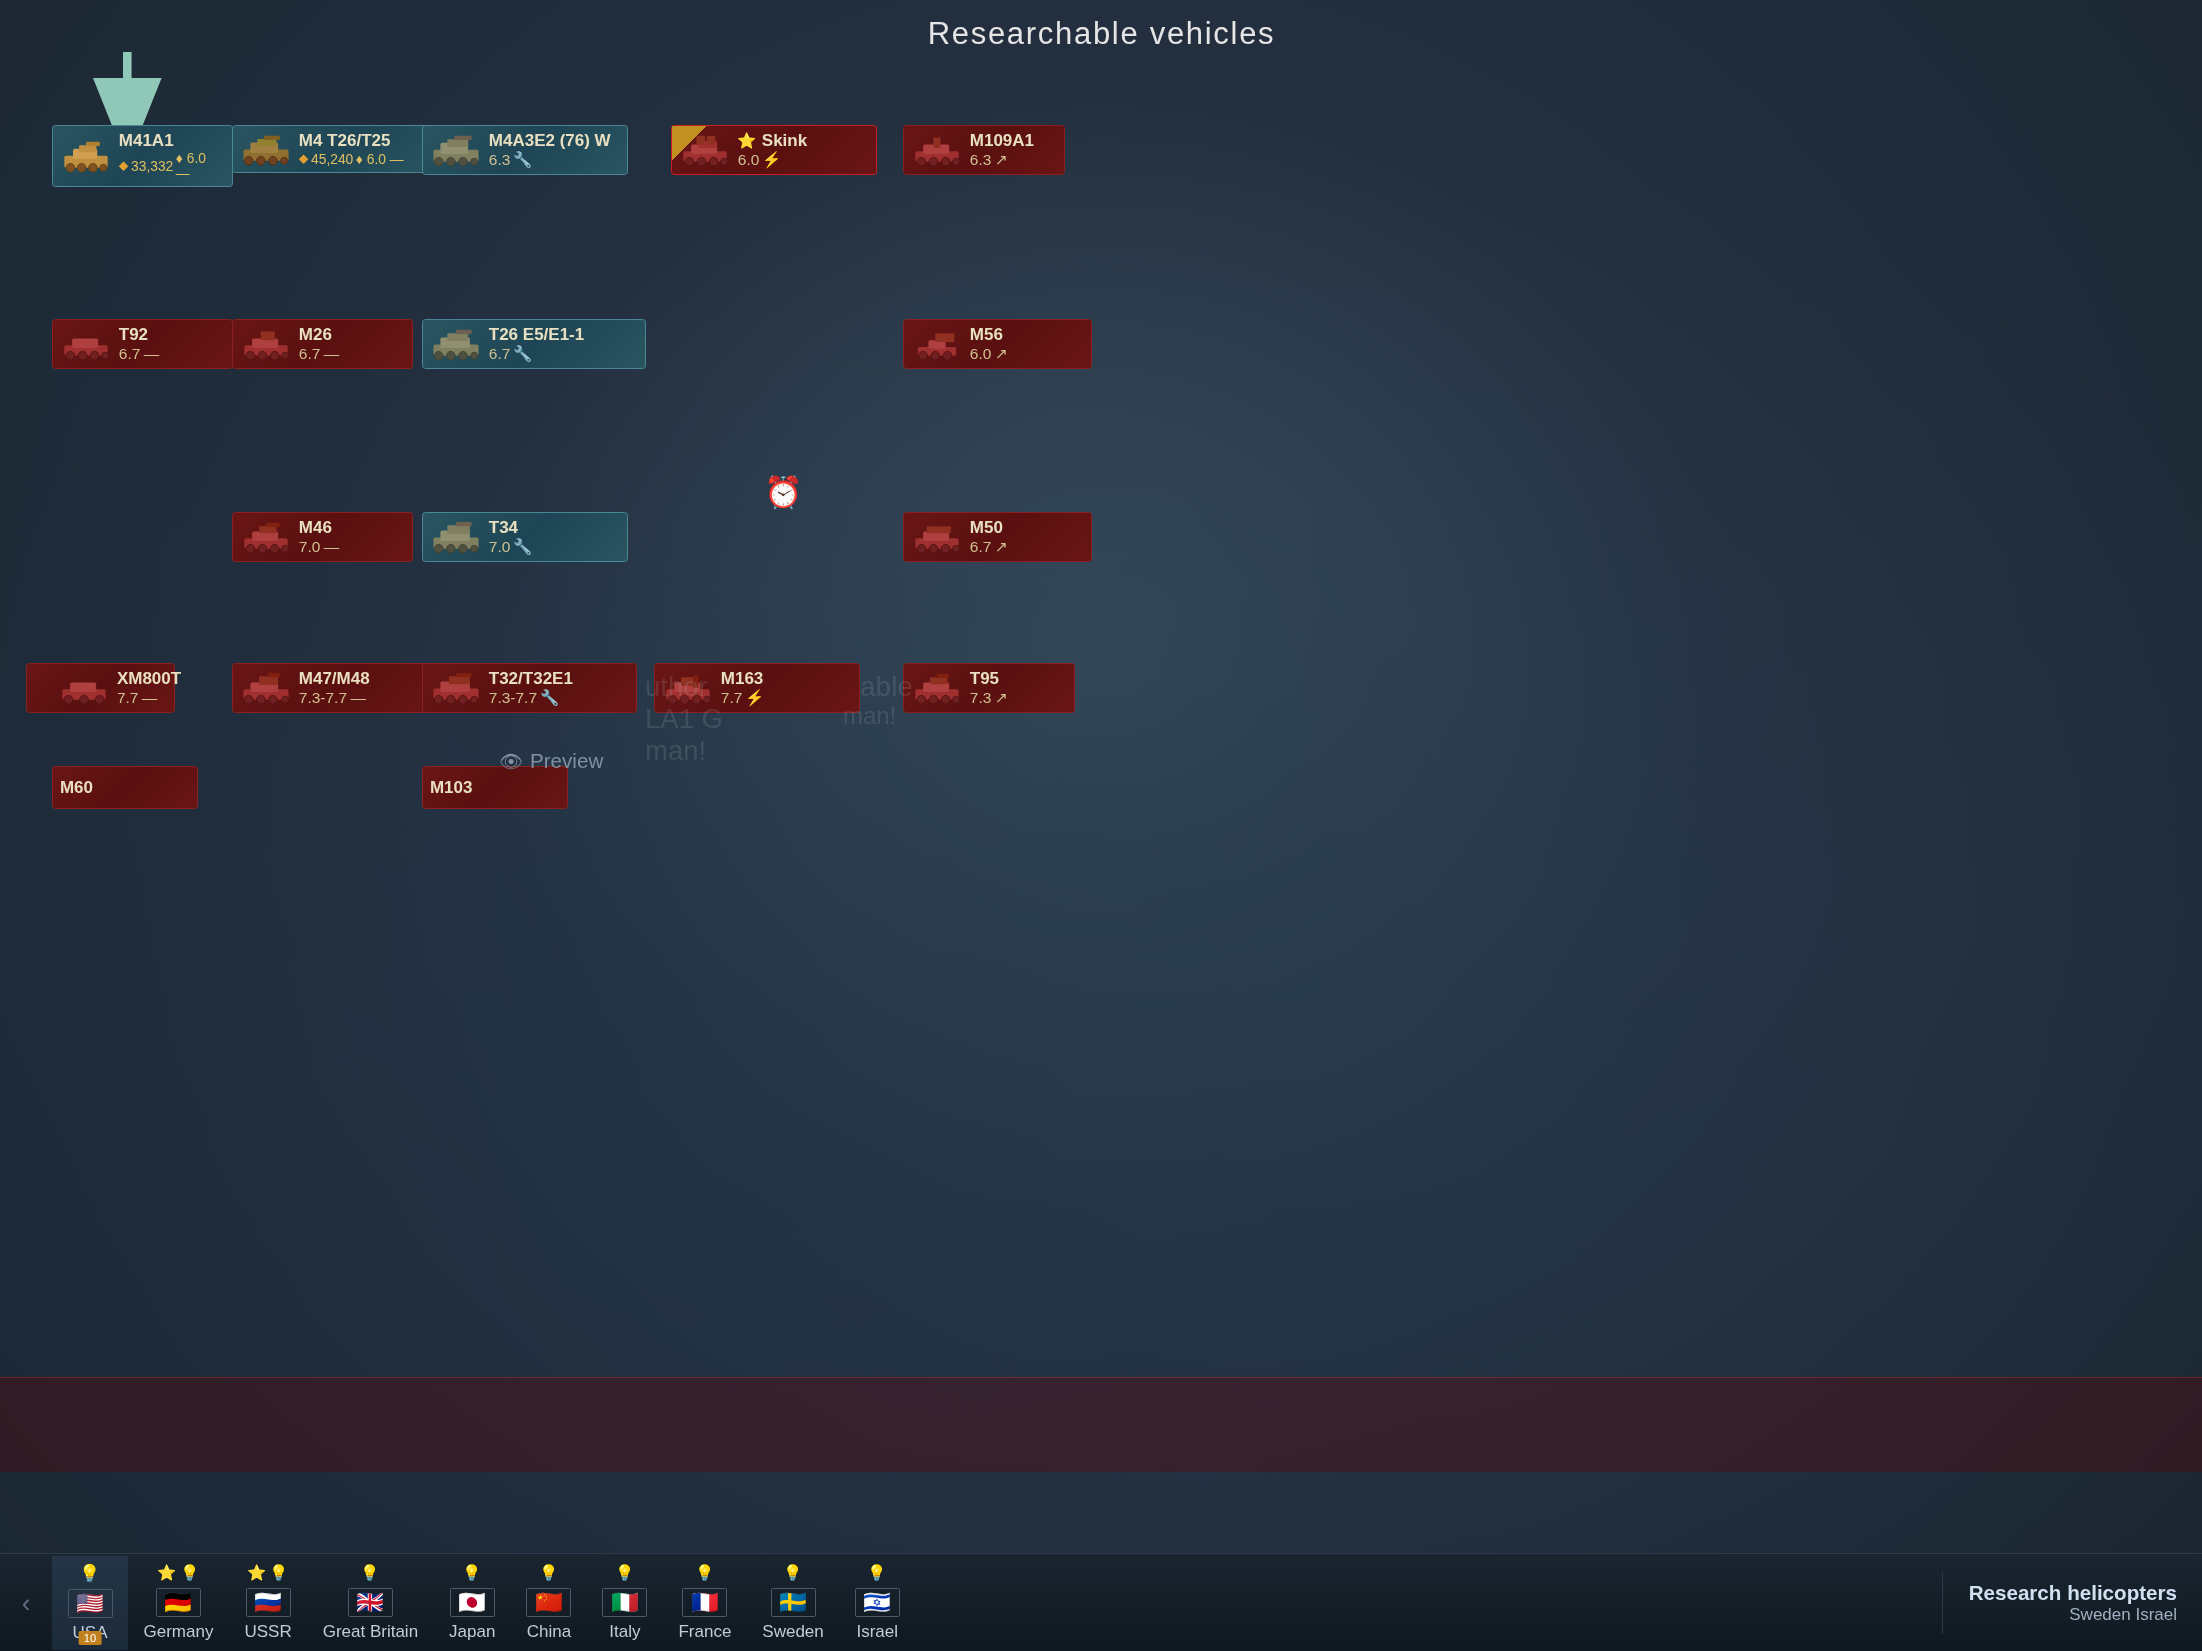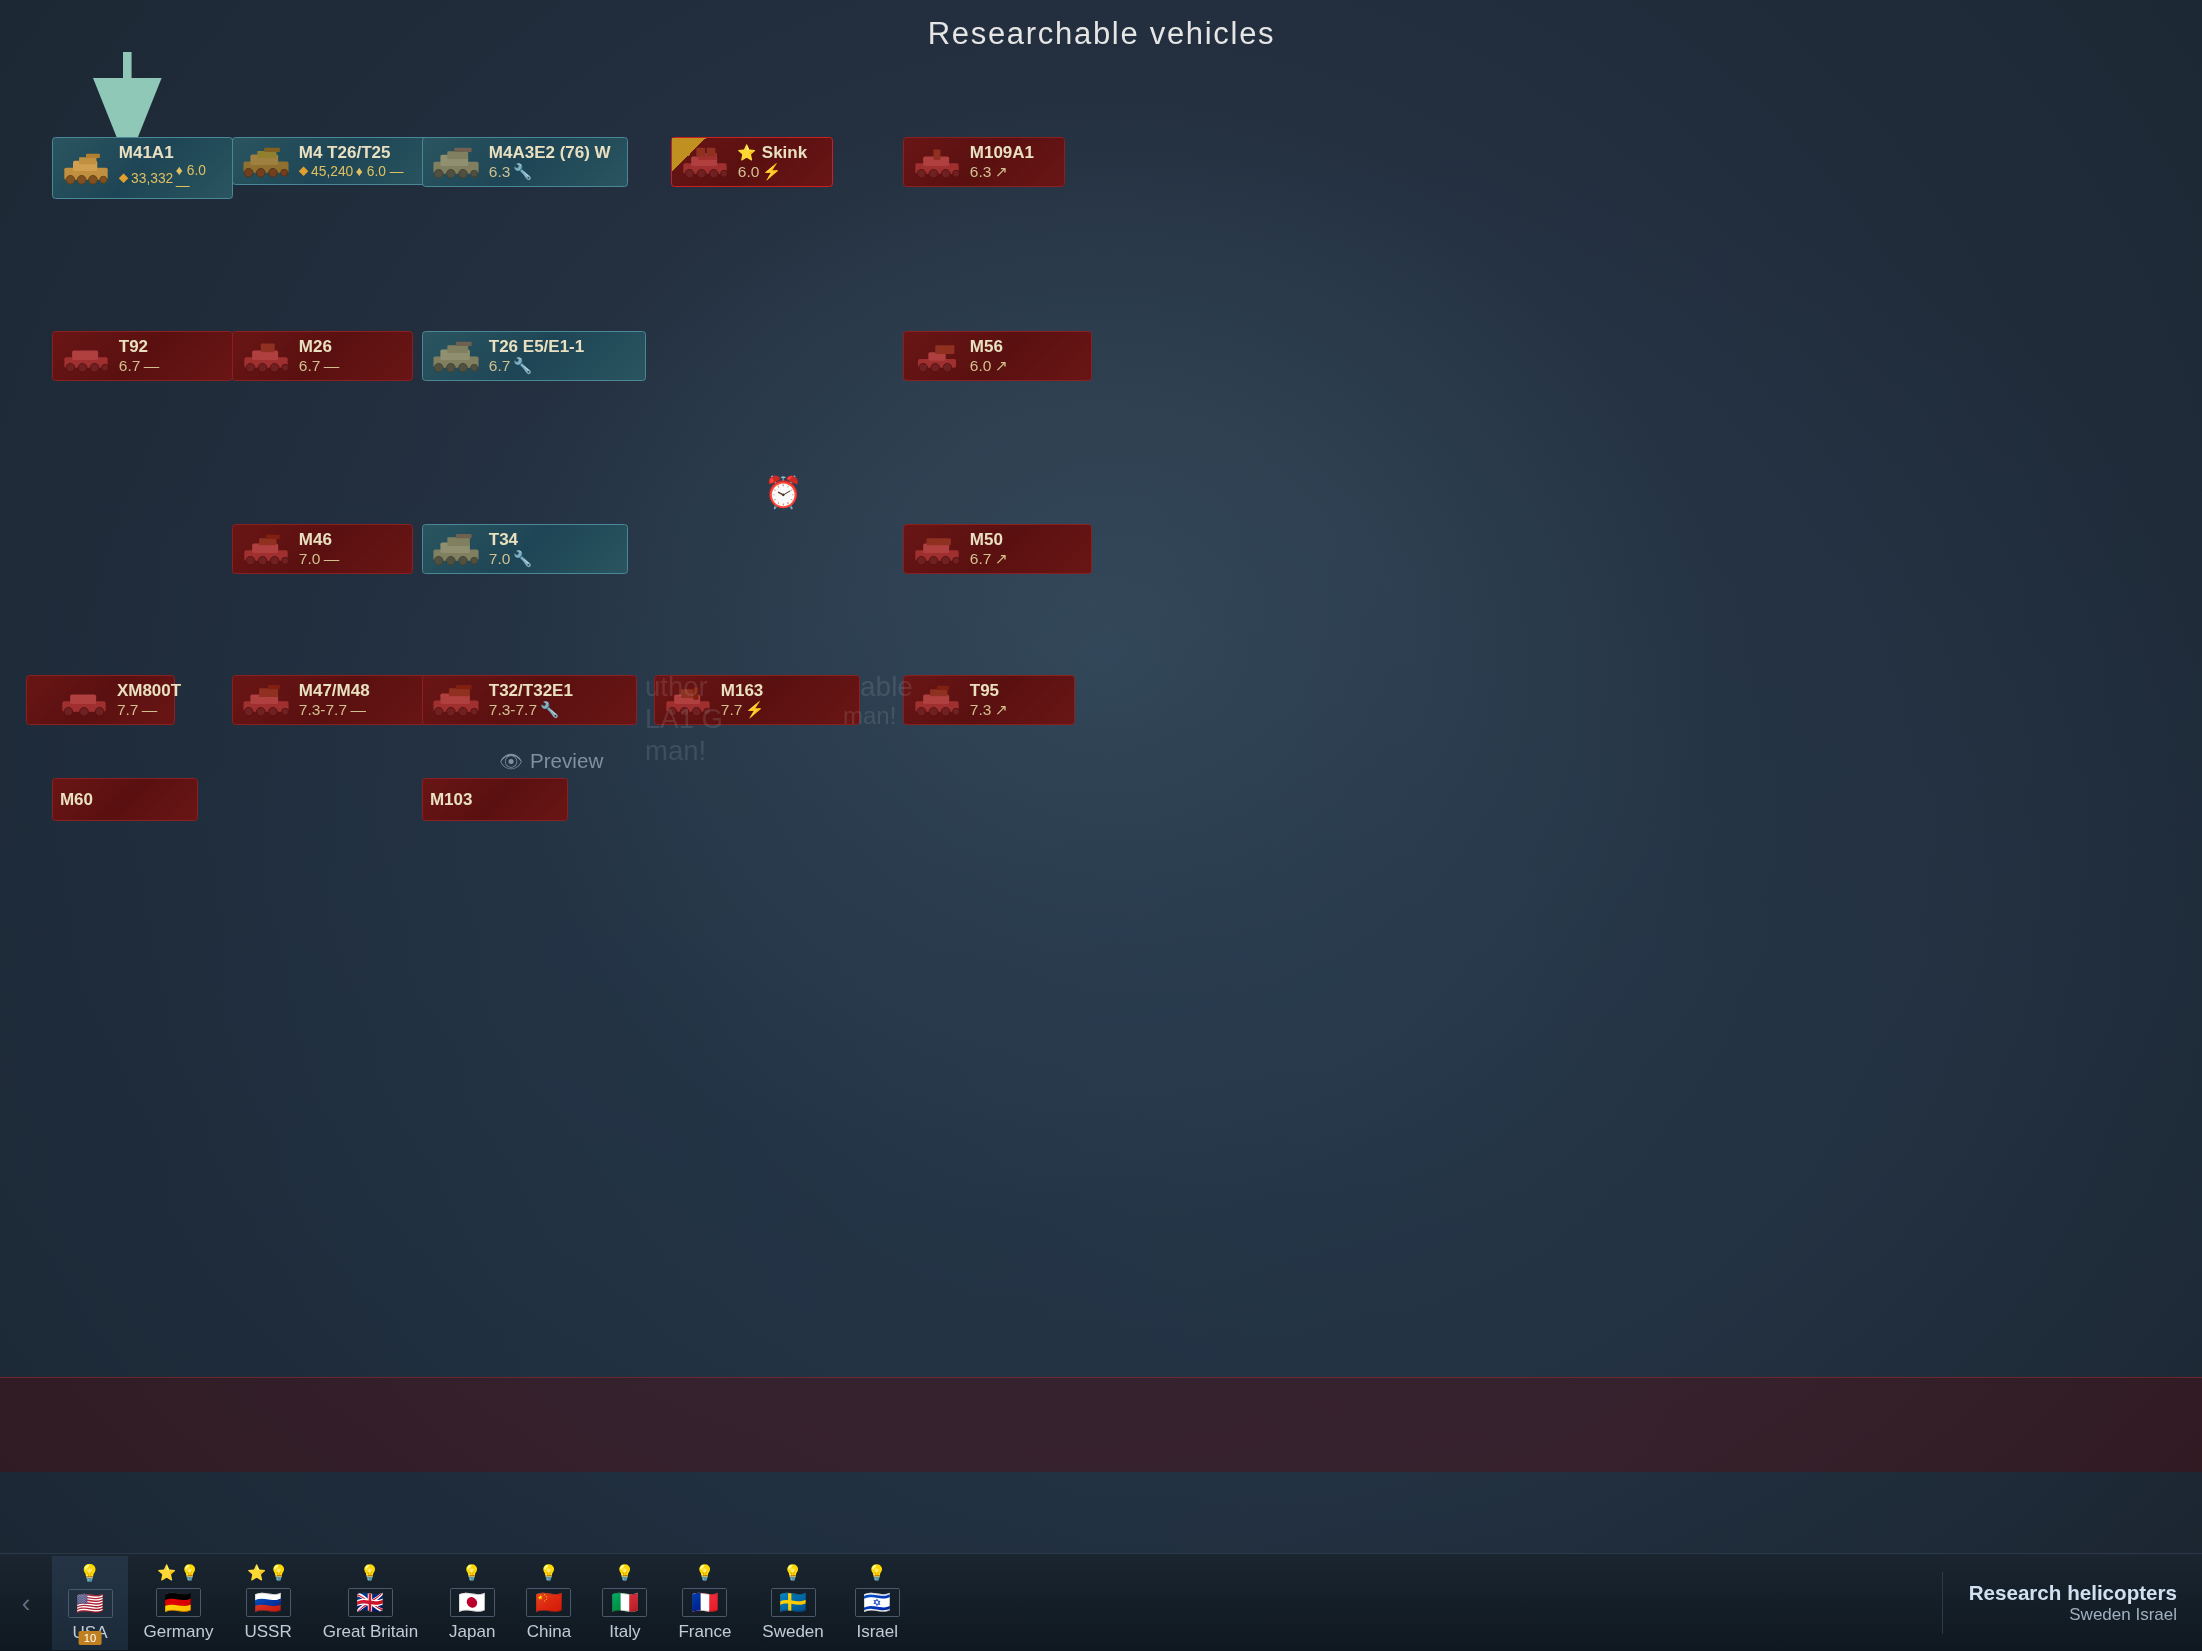--- a/index.html
+++ b/index.html
@@ -56,21 +56,20 @@
 
     
     .vehicle-card {
       position: absolute;
       border-radius: 3.4px;
       display: flex;
       align-items: center;
       gap: 6.9px;
       padding: 5.2px 10.3px 5.2px 6.9px;
       cursor: pointer;
-      margin-top: 12px;
     }
 
     .vehicle-card.teal {
       background: linear-gradient(135deg, #2a5560 0%, #1e4555 50%, #2a5560 100%);
       border: 0.9px solid #4a8898;
     }
 
     .vehicle-card.red {
       background: linear-gradient(135deg, #6a1515 0%, #5a1010 50%, #6a1515 100%);
       border: 0.9px solid #8a2020;
@@ -358,21 +357,21 @@
       </div>
       <div class="card-info">
         <div class="card-name">M4A3E2 (76) W</div>
         <div class="card-br">
           <span>6.3</span>
           <span>🔧</span>
         </div>
       </div>
     </div>
 
-    <div class="vehicle-card red" style="left: 671px; top: 73px; width: 162px; border: 1.7px solid #cc2020;">
+    <div class="vehicle-card red" style="left: 671px; top: 73px; width: 206px; border: 1.7px solid #cc2020;">
 
       <div style="position:absolute; top:0; left:0; width:34px; height:34px; overflow:hidden;">
         <div style="background: linear-gradient(135deg, #c09020 50%, transparent 50%); width:34px; height:34px;"></div>
       </div>
       <div class="tank-img">
         <svg class="tank-svg" viewBox="0 0 60 38">
           <rect x="5" y="20" width="50" height="12" rx="2" fill="#a03030"></rect>
           <rect x="14" y="12" width="30" height="11" rx="2" fill="#b04040"></rect>
           <rect x="22" y="8" width="22" height="8" rx="1" fill="#a03030"></rect>
           <rect x="20" y="2" width="10" height="10" rx="1" fill="#903020"></rect>

